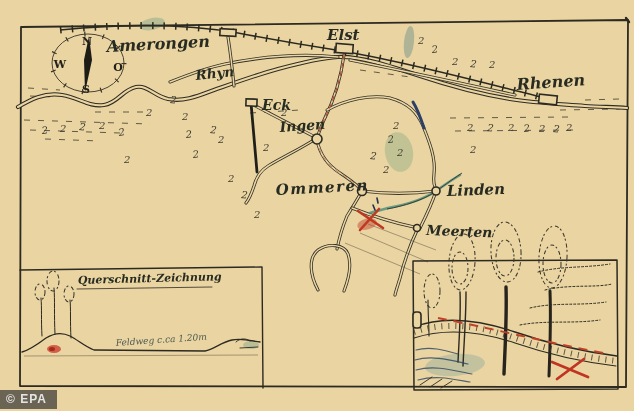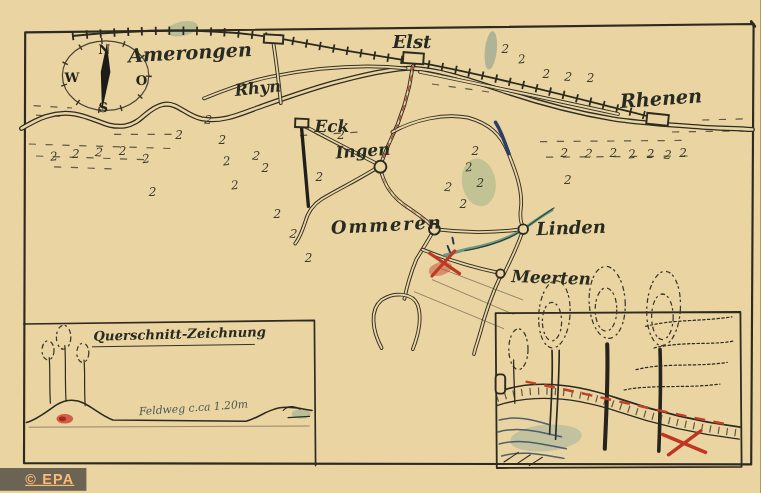--- a/index.html
+++ b/index.html
@@ -26,22 +26,22 @@
   .hatch{stroke:#3d3c30;stroke-width:1;fill:none;stroke-dasharray:6 8;opacity:.8;}
   .lbl{font-family:"DejaVu Serif",serif;font-style:italic;font-weight:bold;fill:#272b21;}
   .s2{font-family:"DejaVu Serif",serif;font-style:italic;font-size:10px;fill:#3c3b30;}
   .cl{font-family:"DejaVu Serif",serif;font-weight:bold;font-size:11px;fill:#23211a;text-anchor:middle;}
   .canopy{stroke:#3a382e;stroke-width:1.05;fill:none;stroke-dasharray:4 2 2 3;}
   .node{fill:#e9d4a2;stroke:#2c2a21;stroke-width:1.6;}
   .redline{stroke:#b4503a;fill:none;stroke-linecap:round;}
   .pencil{stroke:rgba(70,64,52,.55);stroke-width:.8;fill:none;}
   .bluewave{stroke:rgba(44,66,98,.8);stroke-width:1.2;fill:none;stroke-linecap:round;}
   #epa{position:absolute;left:0;bottom:2px;background:rgba(96,90,77,.92);
-    color:#fdba74;font:bold 12px "Liberation Sans",sans-serif;
-    padding:2px 10px 3px 21px;letter-spacing:1px;text-decoration:underline;}
+    color:#e5e5e5;font:bold 12px "Liberation Sans",sans-serif;
+    padding:2px 10px 3px 6px;letter-spacing:1px;}
 </style>
 </head>
 <body>
 
 <div id="stage">
   <div id="paper"></div>
 
   <svg width="634" height="411" viewBox="0 0 634 411">
     <defs>
       <path id="riv" d="M18,107 C30,100 44,92 62,95 C80,98 88,107 104,105 C118,103 122,90 136,87 C148,85 154,96 168,99 C184,102 198,96 214,90 C234,83 256,75 278,69 C300,63 320,58 338,57 C360,56 390,66 420,76 C450,86 480,94 510,99 C535,103 560,104 585,106 C600,107 614,107 627,108"></path>

